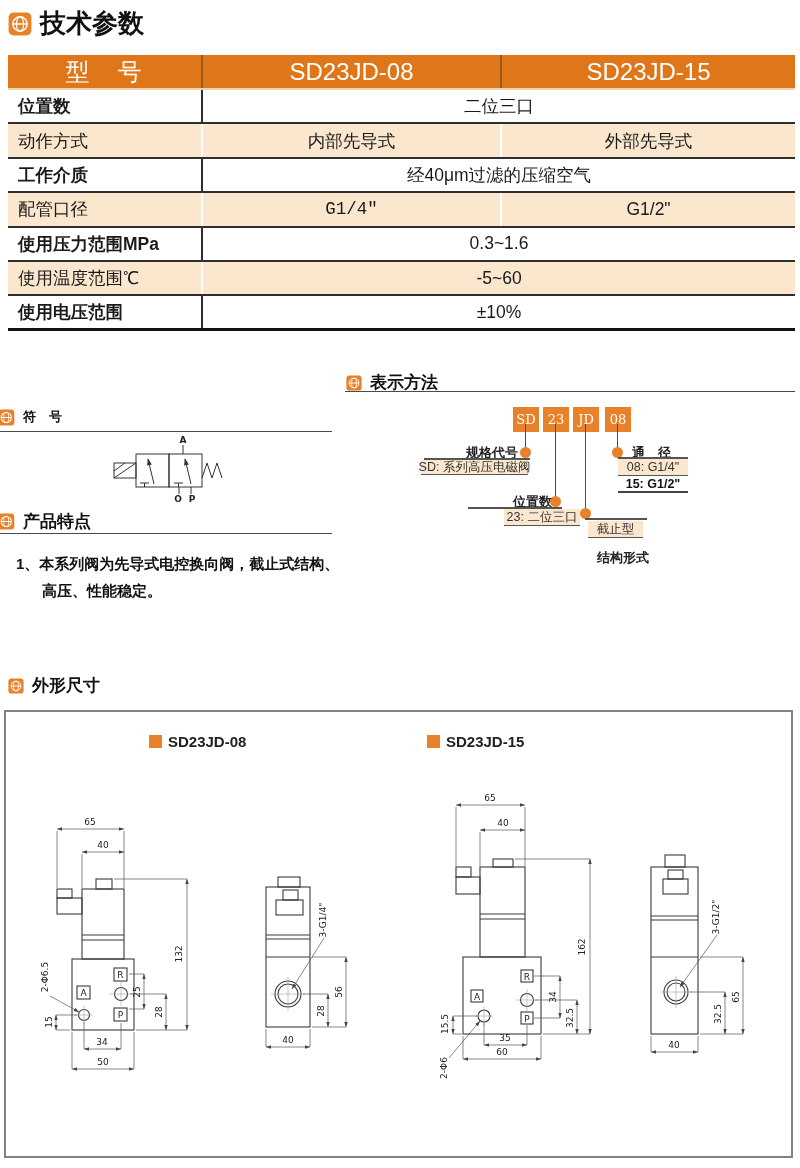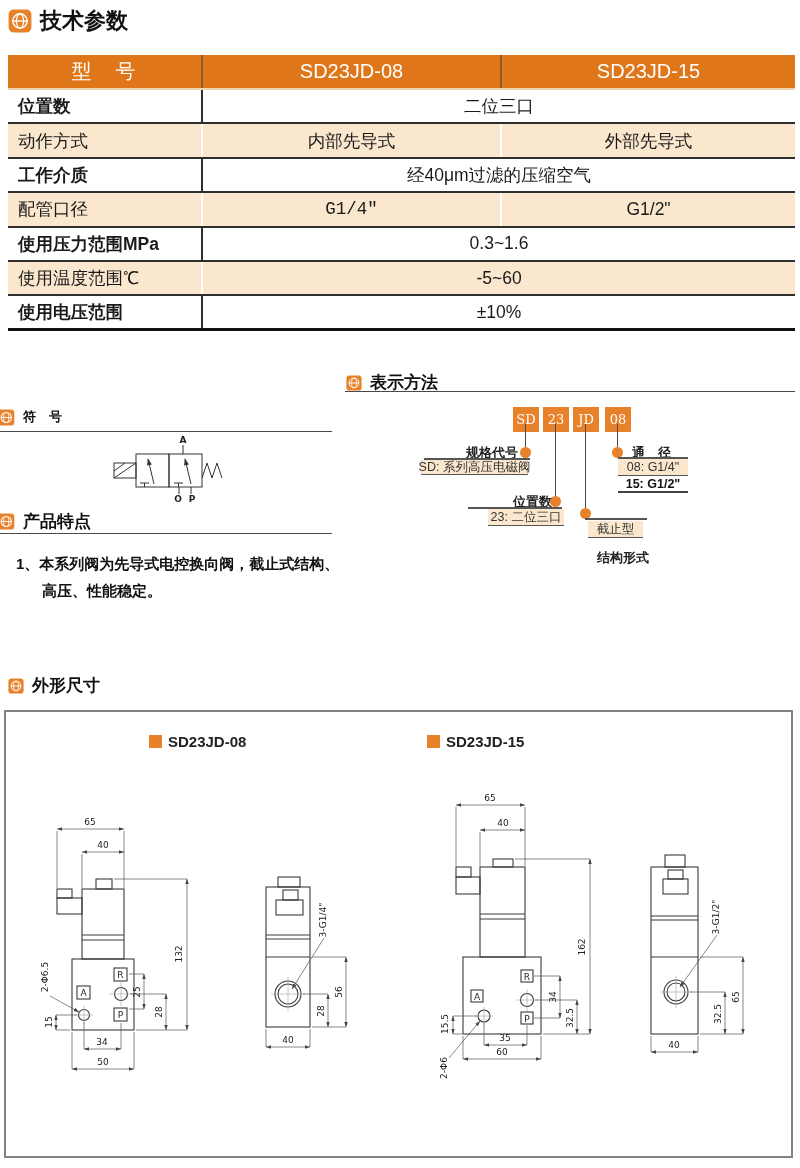--- a/index.html
+++ b/index.html
@@ -11,21 +11,21 @@
   .logo{display:inline-block;flex:0 0 auto;}
   .rule{position:absolute;height:1px;background:#4a4a4a;}
   
   .ptable{position:absolute;left:8px;top:55px;width:787px;}
   .trow{display:flex;box-sizing:border-box;}
   .tc{box-sizing:border-box;display:flex;align-items:center;justify-content:center;}
   .c0{width:195px;flex:0 0 auto;}
   .c1{width:299px;flex:0 0 auto;}
   .c2{flex:1;}
   .cmerge{flex:1;}
-  .thead{height:35px;background:#E0761A;color:#fff;font-size:20px;border-bottom:2px solid #F2D4AC;}
+  .thead{height:35px;background:#E0761A;color:#fff;font-size:24px;border-bottom:2px solid #F2D4AC;}
   .thead .c0,.thead .c1{border-right:2px solid #95591E;}
   .thead .c0{letter-spacing:2px;}
   .drow{height:34.4px;font-size:17.5px;border-bottom:2px solid #2e2e2e;}
   .drow:last-child{border-bottom:3px solid #111;}
   .white{background:#fff;}
   .white .c0{border-right:2px solid #2e2e2e;}
   .white .lbl{font-weight:bold;}
   .peach{background:#FAE7CD;}
   .peach .c0{border-right:2px solid #fff;}
   .peach .c1{border-right:2px solid #fff;font-family:Liberation Mono, monospace;}
@@ -51,21 +51,21 @@
   .draw .pt{fill:none;stroke:#3a3a3a;stroke-width:1.1;}
   .draw .dl,.draw .xl{fill:none;stroke:#555;stroke-width:0.7;}
   .draw .cl{stroke:#999;stroke-width:0.55;}
   .draw text{font-family:"DejaVu Sans",sans-serif;font-size:9px;fill:#222;}
   .sym .pt{fill:none;stroke:#333;stroke-width:1;}
   .sym text{font-family:"DejaVu Sans",sans-serif;font-size:9px;fill:#222;font-weight:bold;}
 </style>
 </head>
 <body>
 
-<div class="sechead" style="left:8px;top:6px;font-size:22px;">
+<div class="sechead" style="left:8px;top:6px;font-size:26px;">
   <span class="logo" style="width:24px;height:24px;">
     <svg viewBox="0 0 20 20" width="24" height="24">
         <rect x="0.5" y="0.5" width="19" height="19" rx="4" fill="#E8822A"></rect>
         <circle cx="10" cy="10" r="6" fill="none" stroke="#fff" stroke-width="1.2"></circle>
         <ellipse cx="10" cy="10" rx="3" ry="6" fill="none" stroke="#fff" stroke-width="1"></ellipse>
         <line x1="3.5" y1="10" x2="16.5" y2="10" stroke="#fff" stroke-width="1.2"></line>
       </svg>
   </span>
   <span>技术参数</span>
 </div>
@@ -135,21 +135,21 @@
 <div class="dot" style="left:550px;top:496px;"></div>
 <div class="dot" style="left:580px;top:508px;"></div>
 <div class="dot" style="left:612px;top:447px;"></div>
 
 <div class="nlabel" style="left:430px;top:444px;width:88px;text-align:right;">规格代号</div>
 <div class="nunder" style="left:424px;top:458px;width:106px;"></div>
 <div class="nbox" style="left:421px;top:460px;width:107px;height:15px;">SD: 系列高压电磁阀</div>
 
 <div class="nlabel" style="left:460px;top:493px;width:92px;text-align:right;">位置数</div>
 <div class="nunder" style="left:468px;top:507px;width:94px;"></div>
-<div class="nbox" style="left:488px;top:509px;width:76px;height:17px;">23: 二位三口</div>
+<div class="nbox" style="left:504px;top:509px;width:76px;height:17px;">23: 二位三口</div>
 
 <div class="nlabel" style="left:597px;top:504px;margin-top:45px;">结构形式</div>
 <div class="nunder" style="left:585px;top:518px;width:62px;"></div>
 <div class="nbox" style="left:588px;top:521px;width:55px;height:17px;text-align:right;">截止型</div>
 
 <div class="nlabel" style="left:632px;top:444px;">通　径</div>
 <div class="nunder" style="left:618px;top:457px;width:70px;"></div>
 <div class="nbox" style="left:618px;top:459px;width:70px;height:17px;">08: G1/4"</div>
 <div class="nbox white2" style="left:618px;top:477px;width:70px;height:16px;">15: G1/2"</div>
 

